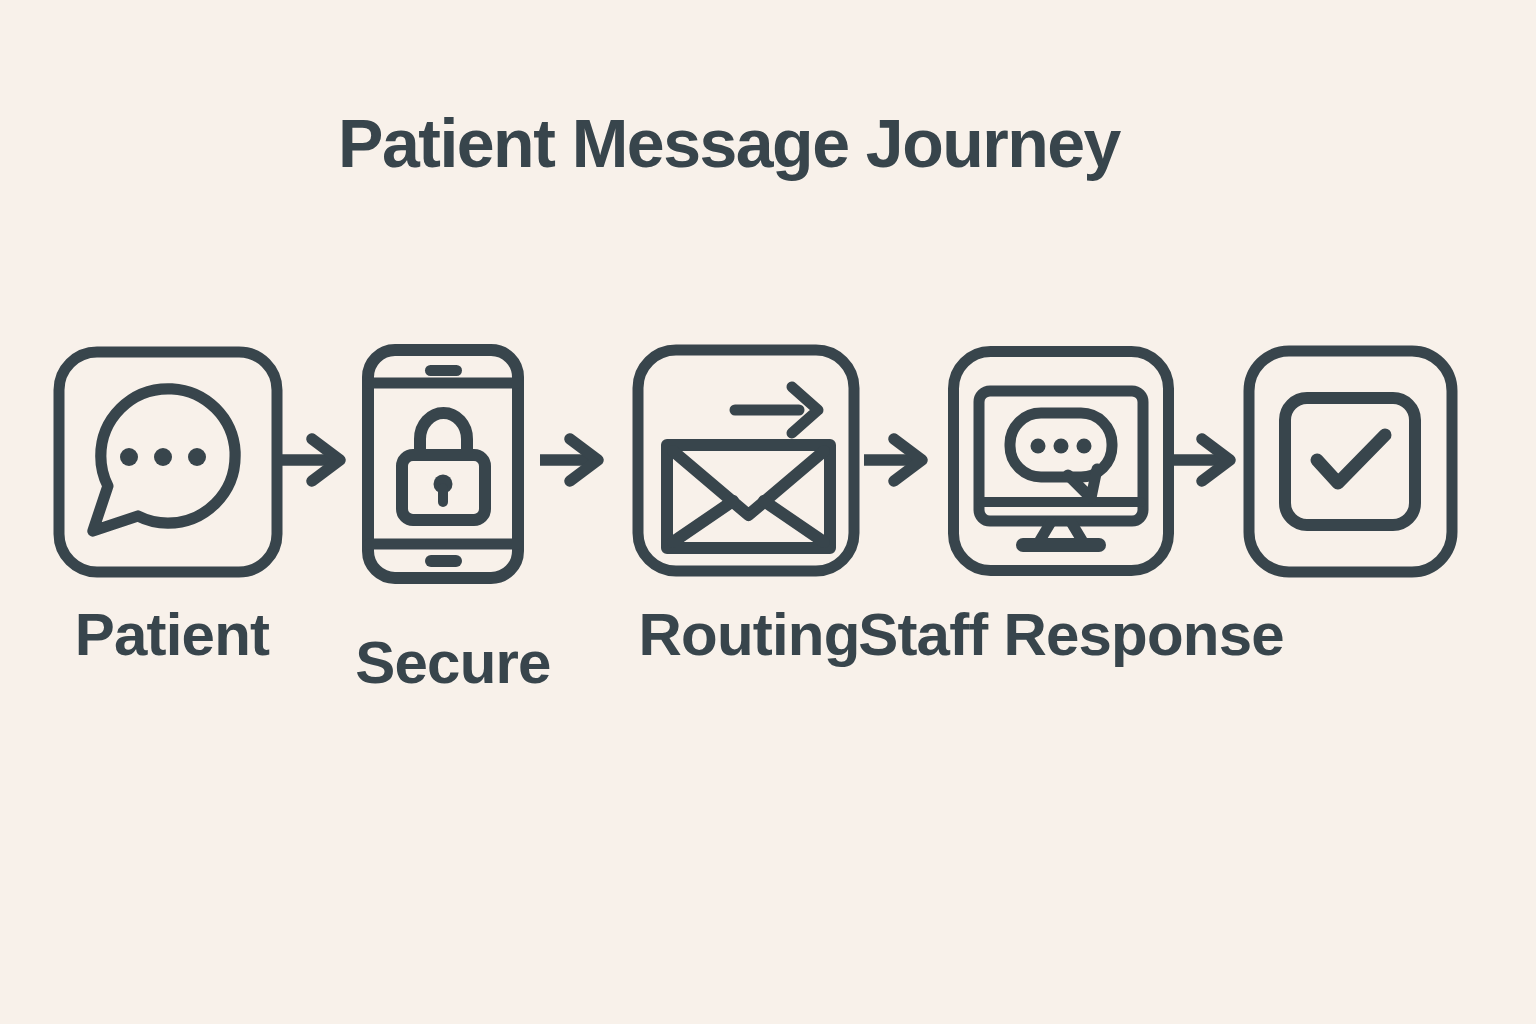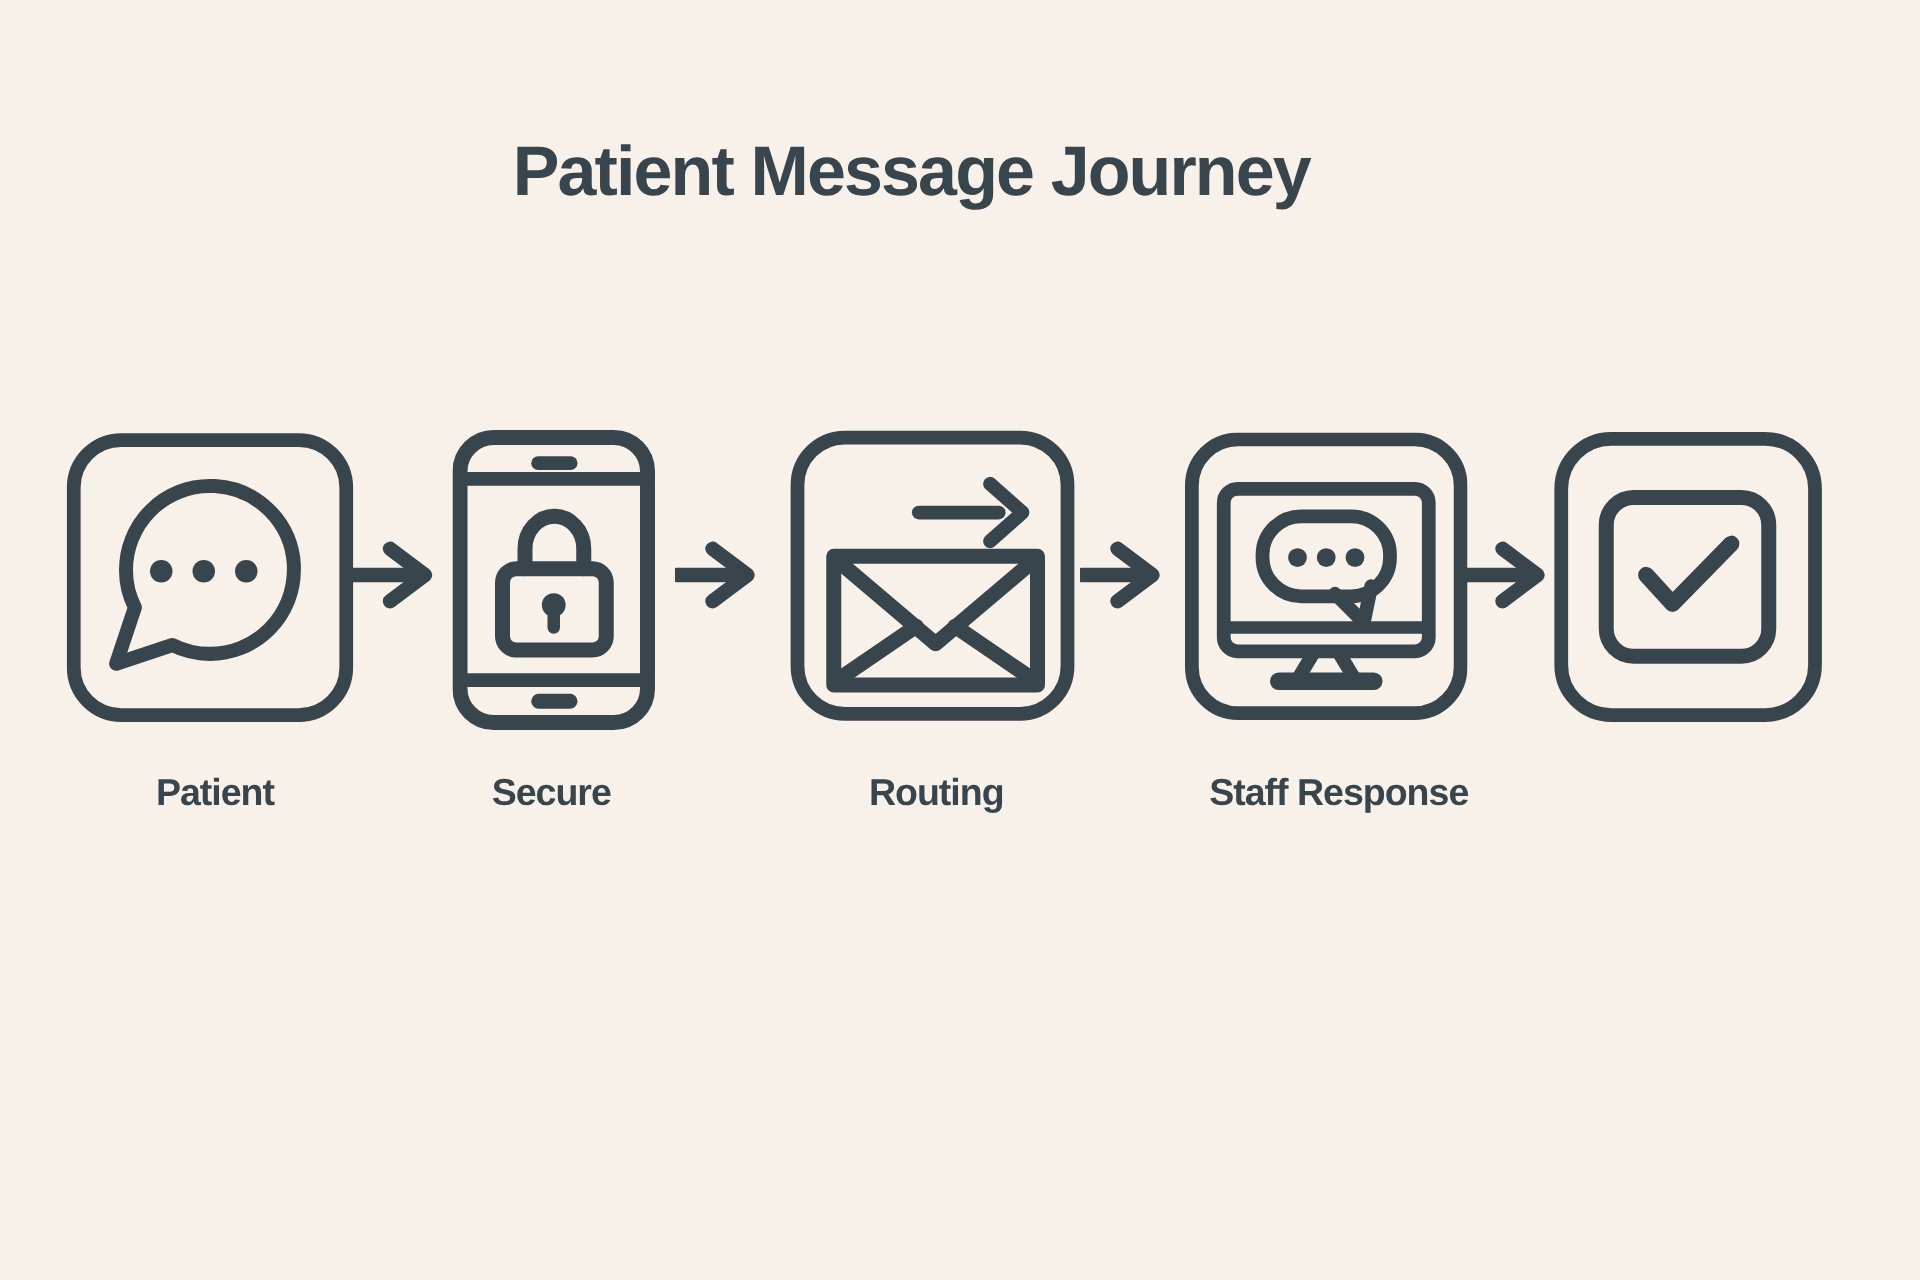--- a/index.html
+++ b/index.html
@@ -12,37 +12,37 @@
     background:var(--bg);
     font-family:"Liberation Sans","DejaVu Sans",sans-serif;
     color:var(--ink);
     position:relative;
   }
   .canvas{position:absolute;inset:0;}
   .title{
     position:absolute;
     left:729px;top:104px;
     transform:translateX(-50%);
-    font-size:56px;
+    font-size:68px;
     font-weight:700;
     letter-spacing:-1.5px;
     white-space:nowrap;
     color:var(--ink);
   }
   .icon{position:absolute;}
   .icon svg{display:block;width:100%;height:100%;}
   .s{fill:none;stroke:var(--ink);stroke-linecap:round;stroke-linejoin:round;}
   .f{fill:var(--ink);stroke:none;}
   .arrow{position:absolute;width:66px;height:56px;}
   .step-label{
     position:absolute;
     top:606px;
     transform:translateX(-50%);
     text-align:center;
-    font-size:30px;
+    font-size:60px;
     font-weight:700;
     letter-spacing:-0.8px;
     line-height:57px;
     white-space:nowrap;
     color:var(--ink);
   }
   .step-label span{display:block;}
 </style>
 </head>
 <body>
@@ -135,21 +135,21 @@
     <svg viewBox="0 0 215 233">
       <rect class="s" x="6" y="6" width="203" height="221" rx="40" stroke-width="11"></rect>
       <rect class="s" x="42" y="53" width="130" height="127" rx="22" stroke-width="12"></rect>
       <polyline class="s" points="74,115 95,138 142,90" stroke-width="13"></polyline>
     </svg>
   </div>
 
   <div class="step-label" style="left:172px;">
     <span>Patient</span>
   </div>
-  <div class="step-label" style="left:441px;">
+  <div class="step-label" style="left:453px;margin-top:28px;">
     <span>Secure</span>
   </div>
   <div class="step-label" style="left:749px;">
     <span>Routing</span>
   </div>
   <div class="step-label" style="left:1071px;text-align:right;">
     <span>Staff Response</span>
   </div>
 
 </div>

